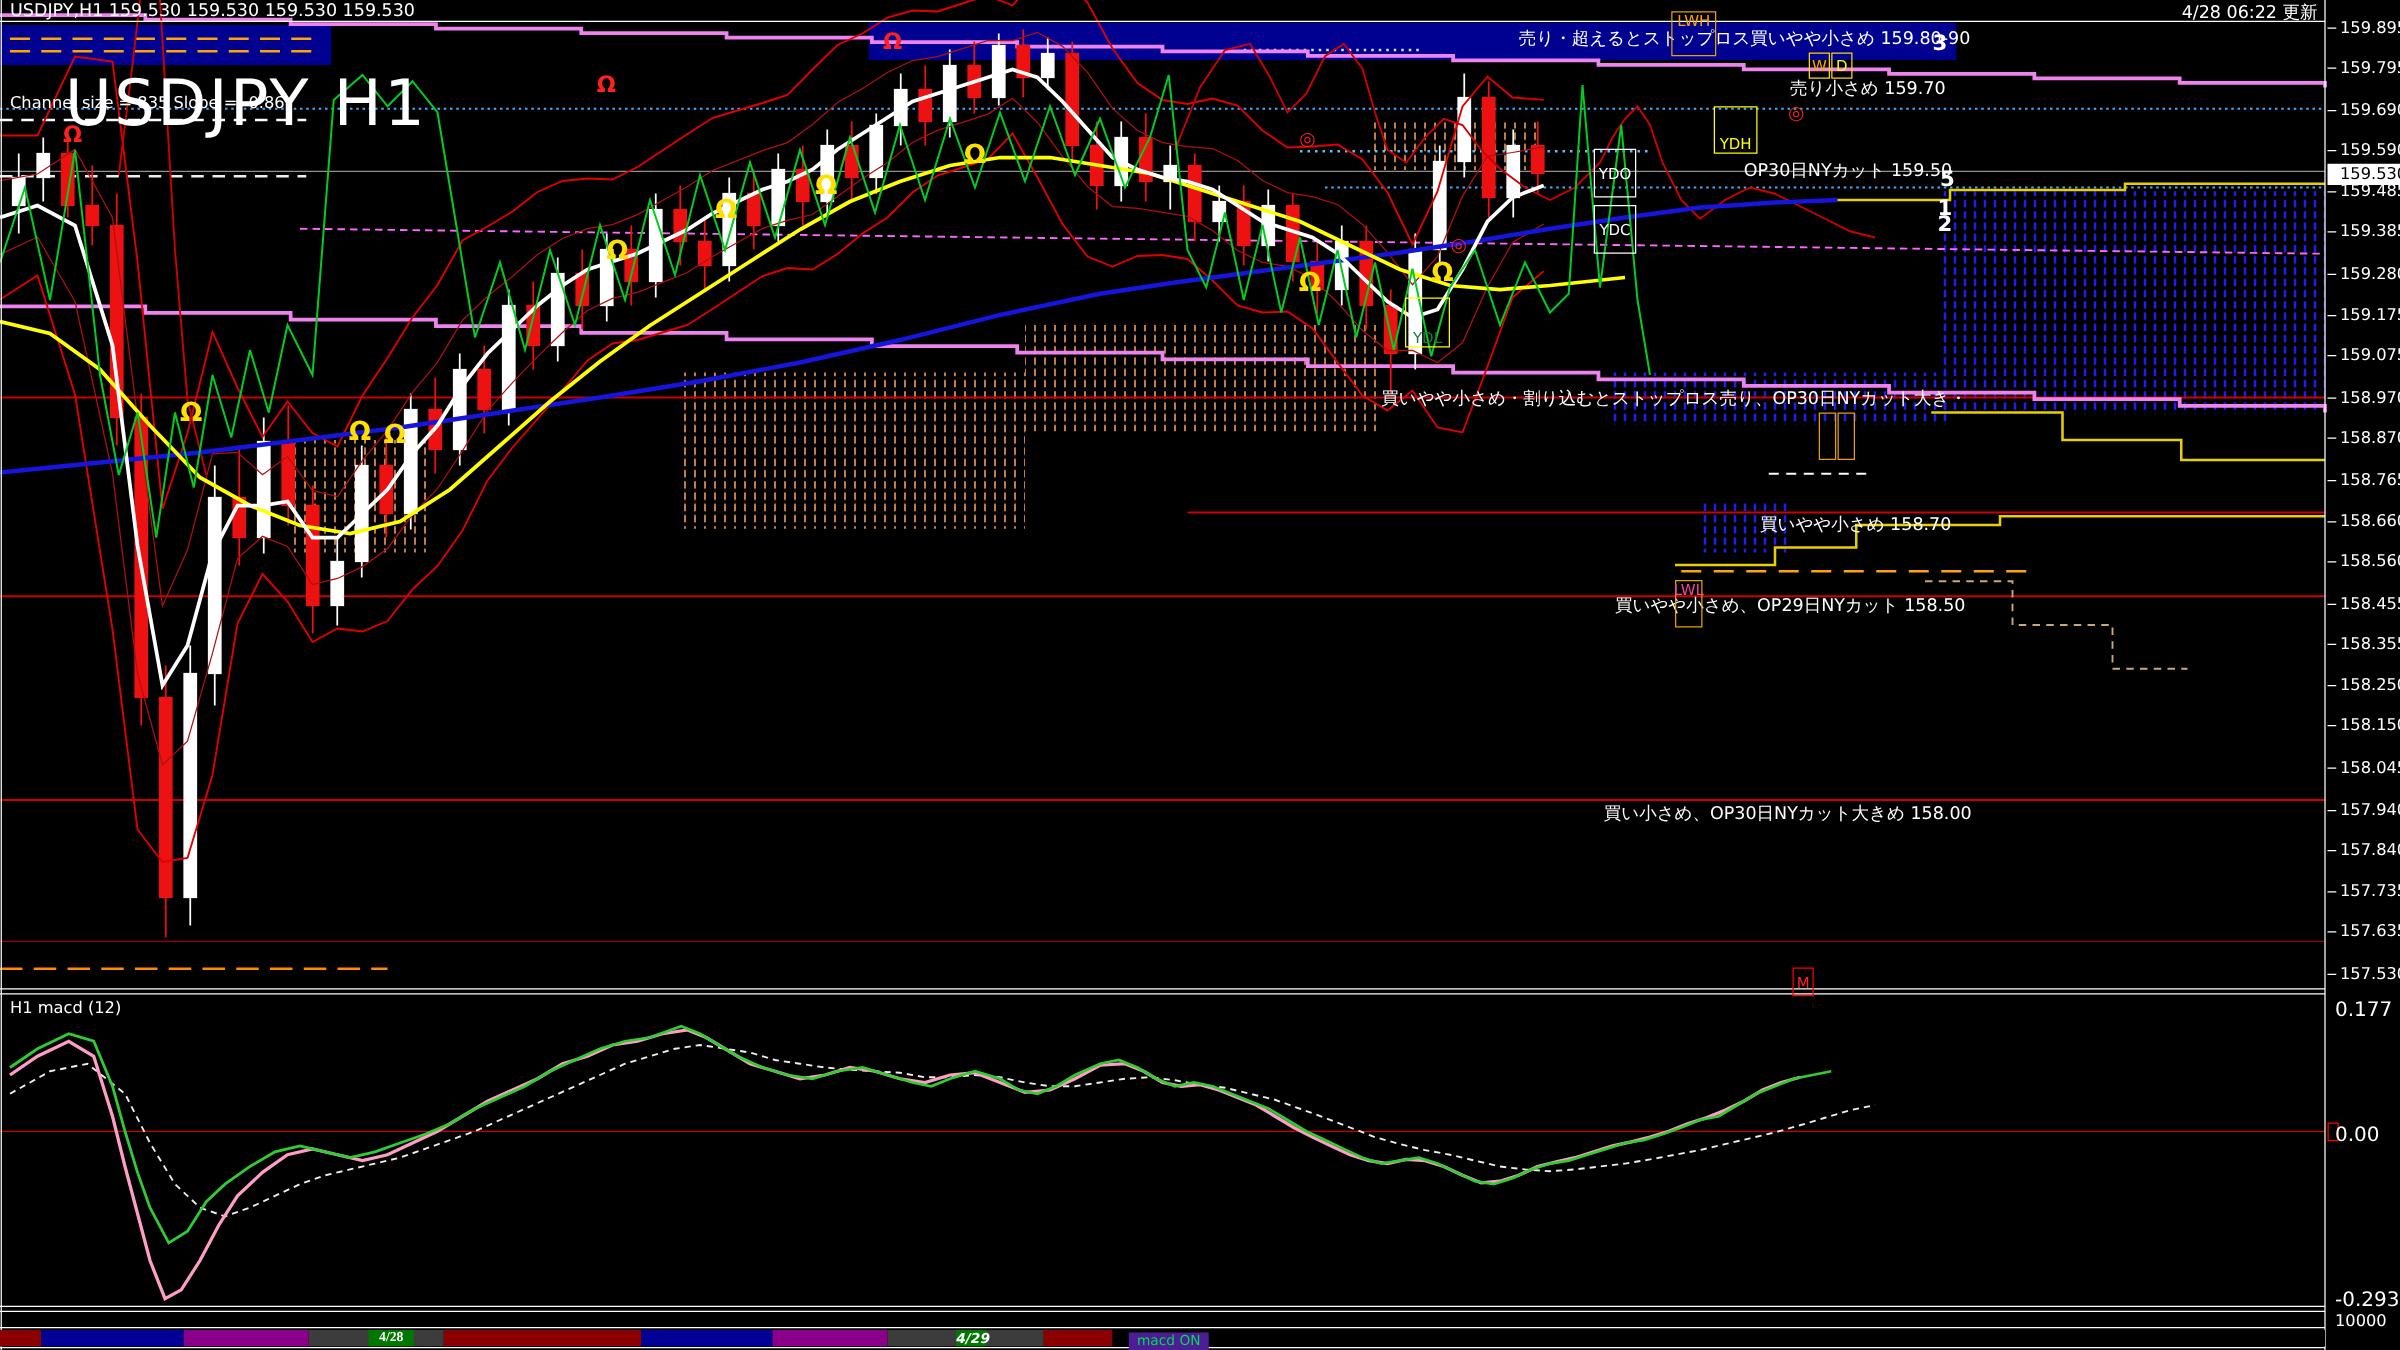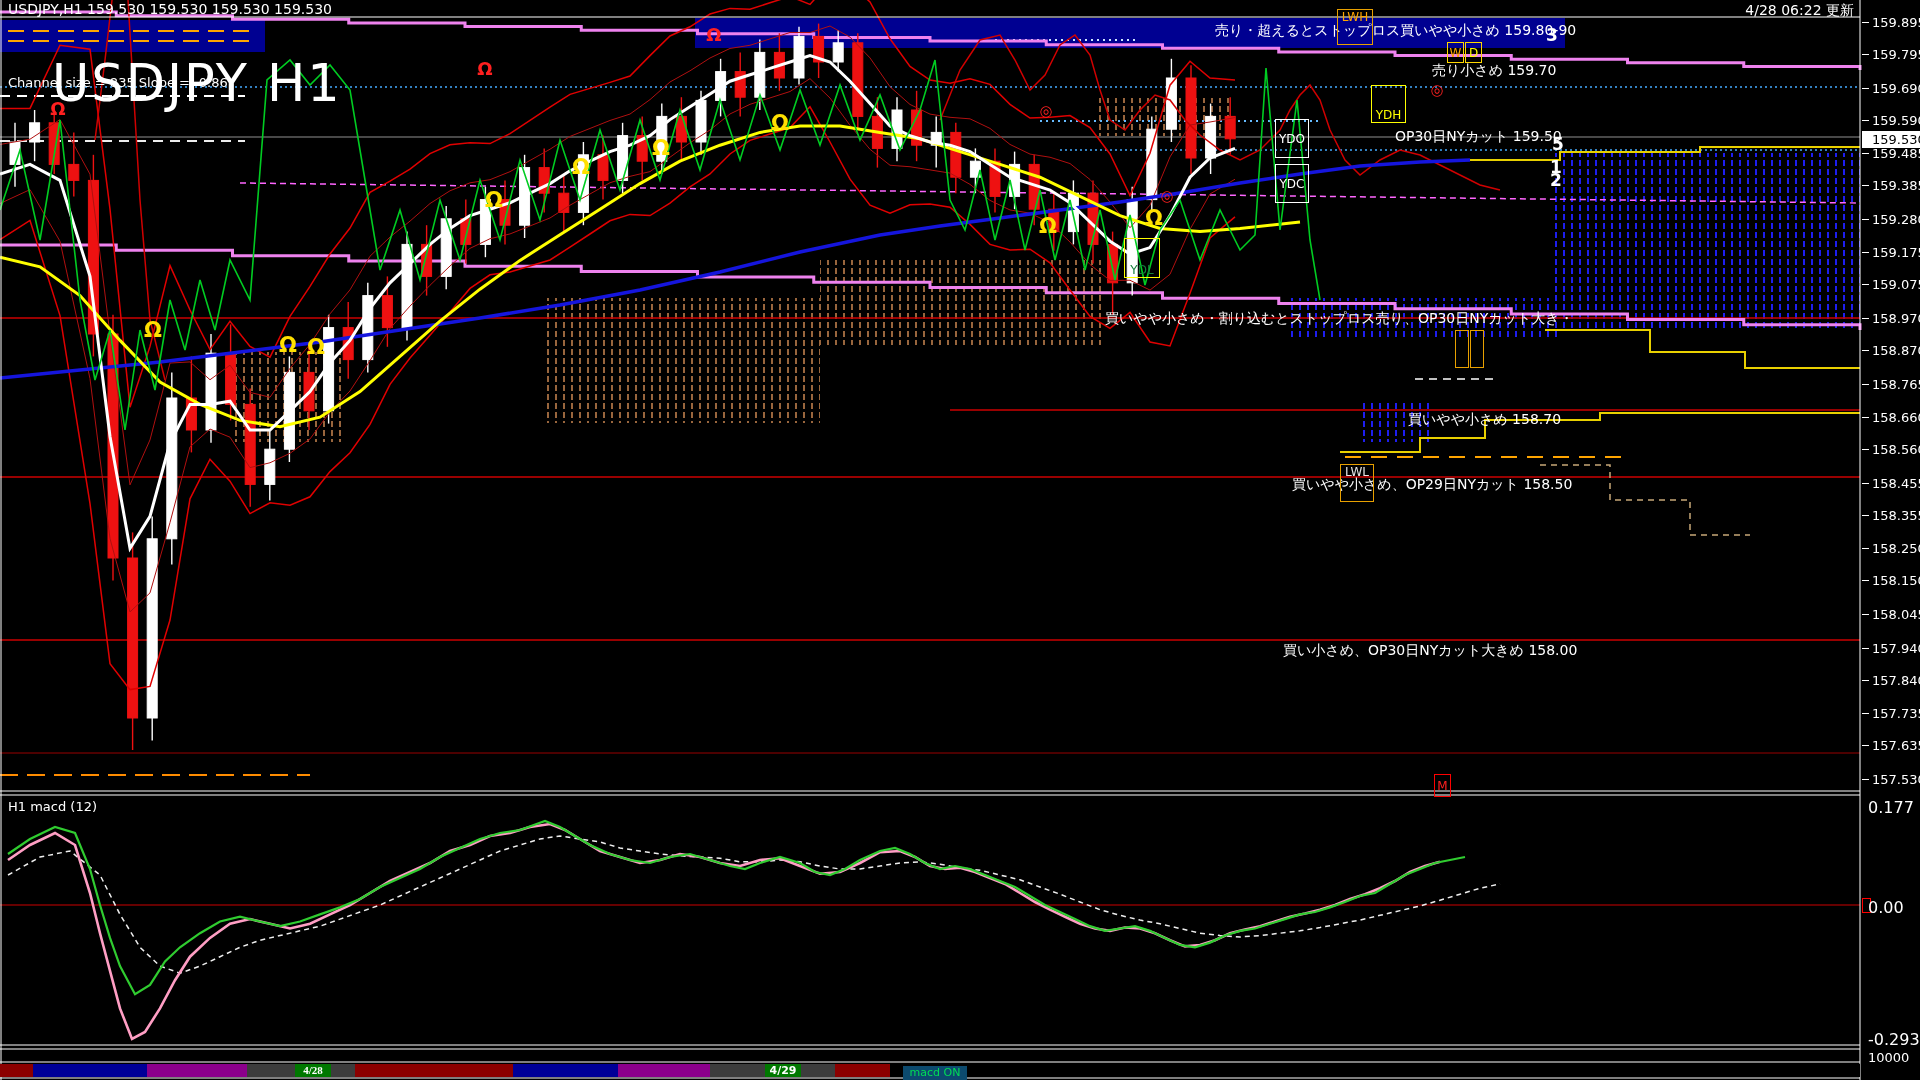--- a/index.html
+++ b/index.html
@@ -24,21 +24,21 @@
   .tickmark{position:absolute;left:0;width:7px;height:1px;background:#fff;}
   .curprice{position:absolute;left:0px;width:58px;background:#fff;color:#000;
             font-size:13px;padding:1px 0 1px 10px;}
   .macdtick{position:absolute;left:6px;color:#fff;font-size:16px;}
   .volscale{position:absolute;left:6px;top:1050px;color:#fff;font-size:13px;}
   .zerobox{position:absolute;left:0px;top:898px;width:7px;height:13px;border:1px solid #f00;}
   #timeline{position:absolute;left:0;top:1064px;width:1860px;height:13px;background:#000;}
   .tseg{position:absolute;top:0;height:13px;}
   .tdate{position:absolute;top:0;height:13px;background:#007800;color:#fff;
          font-size:11px;font-weight:bold;text-align:center;line-height:13px;}
-  .macdbtn{position:absolute;left:903px;top:1066px;width:64px;height:14px;background:#0c4a6e;
+  .macdbtn{position:absolute;left:903px;top:1066px;width:64px;height:14px;background:#4c1d95;
            color:#00dd55;font-size:11px;text-align:center;line-height:14px;}
 </style>
 </head>
 <body>
 
 <div id="root">
   <svg id="chart-svg" width="1920" height="1080">
       <defs>
         <pattern id="hatchOrange" width="8" height="9" patternUnits="userSpaceOnUse">
           <path d="M4 0 V9" stroke="#D99056" stroke-width="1.4" stroke-dasharray="4 3"></path>
@@ -250,21 +250,21 @@
   <div id="objboxes">
       <div class="objbox top" style="left: 1337px; top: 9px; width: 36px; height: 36px; border: 1px solid rgb(232, 160, 0); color: rgb(255, 165, 0);">LWH</div>
       <div class="objbox" style="left: 1447px; top: 42px; width: 17px; height: 21px; border: 1px solid rgb(255, 215, 0); color: rgb(255, 165, 0);">W</div>
       <div class="objbox" style="left: 1465px; top: 42px; width: 17px; height: 21px; border: 1px solid rgb(255, 215, 0); color: rgb(255, 255, 0);">D</div>
       <div class="objbox bottom" style="left: 1371px; top: 85px; width: 35px; height: 38px; border: 1px solid rgb(255, 255, 0); color: rgb(255, 255, 0);">YDH</div>
       <div class="objbox" style="left: 1275px; top: 119px; width: 34px; height: 39px; border: 1px solid rgb(255, 255, 255); color: rgb(255, 255, 255);">YDO</div>
       <div class="objbox" style="left: 1275px; top: 164px; width: 34px; height: 39px; border: 1px solid rgb(255, 255, 255); color: rgb(255, 255, 255);">YDC</div>
       <div class="objbox bottom" style="left: 1124px; top: 238px; width: 36px; height: 40px; border: 1px solid rgb(255, 255, 0); color: #15803d;">YDL</div>
       <div class="objbox" style="left: 1455px; top: 330px; width: 14px; height: 38px; border: 1px solid rgb(232, 160, 0); color: rgb(255, 165, 0);"></div>
       <div class="objbox" style="left: 1470px; top: 330px; width: 14px; height: 38px; border: 1px solid rgb(232, 160, 0); color: rgb(255, 165, 0);"></div>
-      <div class="objbox top" style="left: 1340px; top: 464px; width: 34px; height: 38px; border: 1px solid rgb(232, 160, 0); color: #e5e5e5;">LWL</div>
+      <div class="objbox top" style="left: 1340px; top: 464px; width: 22px; height: 38px; border: 1px solid rgb(232, 160, 0); color: #ec4899;">LWL</div>
       <div class="objbox" style="left: 1434px; top: 774px; width: 17px; height: 23px; border: 1px solid rgb(255, 0, 0); color: rgb(255, 32, 32);">M</div>
     </div>
   <div id="markers">
       <div class="marker" style="left: 153px; top: 330px; color: rgb(255, 224, 0); font-size: 21px;">Ω</div>
       <div class="marker" style="left: 288px; top: 345px; color: rgb(255, 224, 0); font-size: 21px;">Ω</div>
       <div class="marker" style="left: 316px; top: 347px; color: rgb(255, 224, 0); font-size: 21px;">Ω</div>
       <div class="marker" style="left: 494px; top: 200px; color: rgb(255, 224, 0); font-size: 21px;">Ω</div>
       <div class="marker" style="left: 581px; top: 167px; color: rgb(255, 224, 0); font-size: 21px;">Ω</div>
       <div class="marker" style="left: 661px; top: 148px; color: rgb(255, 224, 0); font-size: 21px;">Ω</div>
       <div class="marker" style="left: 780px; top: 123px; color: rgb(255, 224, 0); font-size: 21px;">Ω</div>
@@ -346,16 +346,16 @@
       <div class="tseg" style="left: 33px; width: 114px; background: rgb(0, 0, 151);"></div>
       <div class="tseg" style="left: 147px; width: 100px; background: rgb(139, 0, 139);"></div>
       <div class="tseg" style="left: 247px; width: 108px; background: rgb(60, 60, 60);"></div>
       <div class="tseg" style="left: 355px; width: 158px; background: rgb(139, 0, 0);"></div>
       <div class="tseg" style="left: 513px; width: 105px; background: rgb(0, 0, 151);"></div>
       <div class="tseg" style="left: 618px; width: 92px; background: rgb(139, 0, 139);"></div>
       <div class="tseg" style="left: 710px; width: 125px; background: rgb(60, 60, 60);"></div>
       <div class="tseg" style="left: 835px; width: 55px; background: rgb(139, 0, 0);"></div>
       <div class="tseg" style="left: 890px; width: 970px; background: rgb(0, 0, 0);"></div>
       <div class="tdate" style="left: 295px; width: 36px; font-family: Liberation Serif, serif;">4/28</div>
-      <div class="tdate" style="left: 765px; width: 36px;">4/29</div>
+      <div class="tdate" style="left: 765px; width: 24px; font-style: italic;">4/29</div>
     </div>
   <div class="macdbtn">macd ON</div>
 </div>
 
 </body></html>

